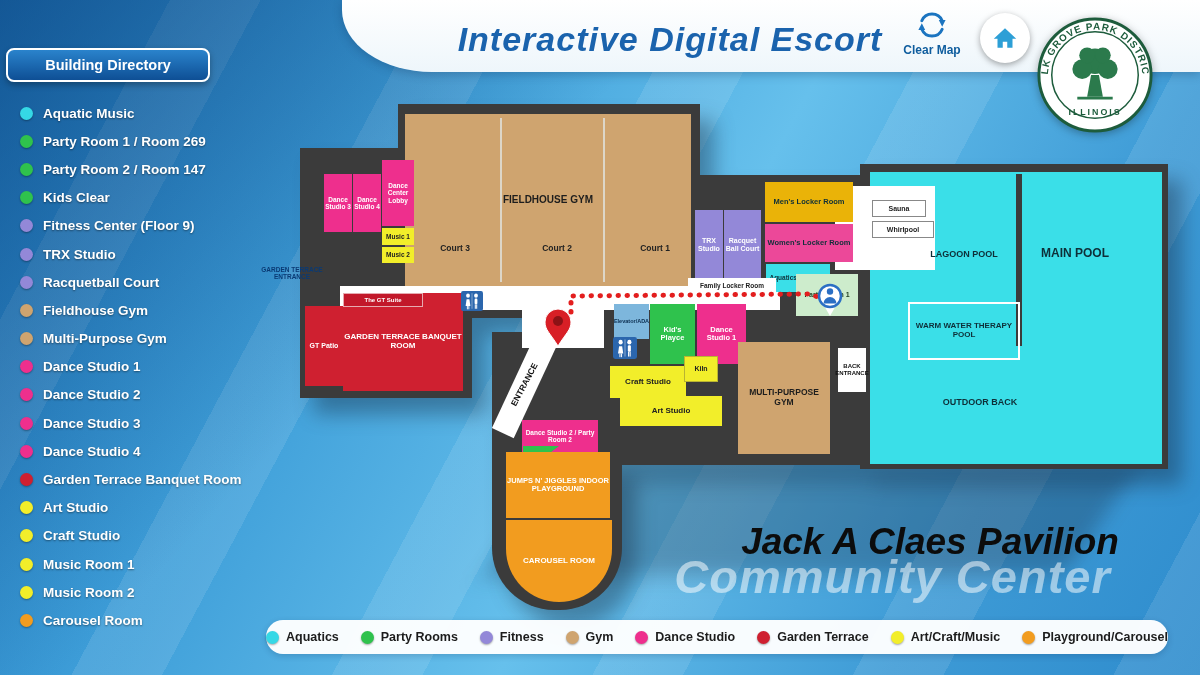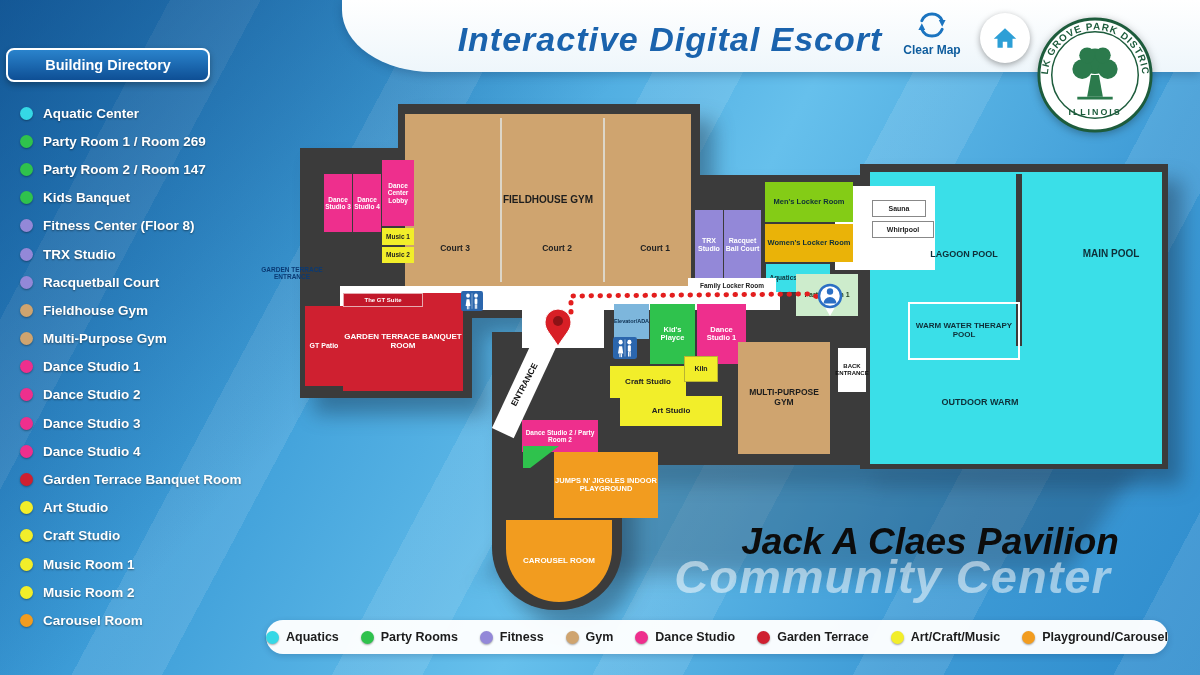--- a/index.html
+++ b/index.html
@@ -94,37 +94,37 @@
         <path d="M42 82 h36 v3 h-36 z"></path>
     </g>
   </svg>
 </div>
 
 <div class="sidebar">
   <div class="dir-header">Building Directory</div>
   <div class="dir-list">
       <div class="dir-item">
         <span class="dot" style="background: rgb(53, 216, 230);"></span>
-        <span class="dir-label">Aquatic Center</span>
+        <span class="dir-label">Aquatic Music</span>
       </div>
       <div class="dir-item">
         <span class="dot" style="background: rgb(47, 194, 77);"></span>
         <span class="dir-label">Party Room 1 / Room 269</span>
       </div>
       <div class="dir-item">
         <span class="dot" style="background: rgb(47, 194, 77);"></span>
         <span class="dir-label">Party Room 2 / Room 147</span>
       </div>
       <div class="dir-item">
         <span class="dot" style="background: rgb(47, 194, 77);"></span>
-        <span class="dir-label">Kids Banquet</span>
+        <span class="dir-label">Kids Clear</span>
       </div>
       <div class="dir-item">
         <span class="dot" style="background: rgb(147, 136, 216);"></span>
-        <span class="dir-label">Fitness Center (Floor 8)</span>
+        <span class="dir-label">Fitness Center (Floor 9)</span>
       </div>
       <div class="dir-item">
         <span class="dot" style="background: rgb(147, 136, 216);"></span>
         <span class="dir-label">TRX Studio</span>
       </div>
       <div class="dir-item">
         <span class="dot" style="background: rgb(147, 136, 216);"></span>
         <span class="dir-label">Racquetball Court</span>
       </div>
       <div class="dir-item">
@@ -199,28 +199,28 @@
       <div class="room" style="left: 575px; top: 96px; width: 100px; height: 84px; background: rgb(255, 255, 255);"></div>
       <div class="room" style="left: 612px; top: 110px; width: 54px; height: 17px; background: rgb(255, 255, 255); font-size: 7px; color: rgb(34, 34, 34); border: 1px solid rgb(136, 136, 136);">
         <span>Sauna</span>
       </div>
       <div class="room" style="left: 612px; top: 131px; width: 62px; height: 17px; background: rgb(255, 255, 255); font-size: 7px; color: rgb(34, 34, 34); border: 1px solid rgb(136, 136, 136);">
         <span>Whirlpool</span>
       </div>
       <div class="room" style="left: 652px; top: 156px; width: 104px; height: 16px; font-size: 9px; color: rgb(14, 47, 56); font-weight: 700; justify-content: center;">
         <span>LAGOON POOL</span>
       </div>
-      <div class="room" style="left: 792px; top: 156px; width: 118px; height: 16px; font-size: 10px; color: rgb(14, 47, 56); font-weight: 700;">
+      <div class="room" style="left: 756px; top: 156px; width: 118px; height: 16px; font-size: 12px; color: rgb(14, 47, 56); font-weight: 700;">
         <span>MAIN POOL</span>
       </div>
       <div class="room" style="left: 648px; top: 212px; width: 112px; height: 58px; font-size: 8px; color: rgb(14, 47, 56); font-weight: 700; border: 2px solid rgb(255, 255, 255);">
         <span>WARM WATER THERAPY POOL</span>
       </div>
       <div class="room" style="left: 660px; top: 304px; width: 120px; height: 16px; font-size: 9px; color: rgb(14, 47, 56); font-weight: 700;">
-        <span>OUTDOOR WARM</span>
+        <span>OUTDOOR BACK</span>
       </div>
       <div class="room" style="left: 145px; top: 24px; width: 286px; height: 172px; background: rgb(207, 164, 111); font-size: 10px; color: rgb(29, 29, 29); font-weight: 700;">
         <span>FIELDHOUSE GYM</span>
       </div>
       <div class="room" style="left: 240px; top: 28px; width: 2px; height: 164px; background: rgb(221, 214, 200);"></div>
       <div class="room" style="left: 343px; top: 28px; width: 2px; height: 164px; background: rgb(221, 214, 200);"></div>
       <div class="room" style="left: 160px; top: 152px; width: 70px; height: 14px; font-size: 8.5px; color: rgb(34, 34, 34);">
         <span>Court 3</span>
       </div>
       <div class="room" style="left: 262px; top: 152px; width: 70px; height: 14px; font-size: 8.5px; color: rgb(34, 34, 34);">
@@ -252,24 +252,24 @@
       </div>
       <div class="room" style="left: 45px; top: 216px; width: 38px; height: 80px; background: rgb(207, 32, 48); font-size: 7px;">
         <span>GT Patio</span>
       </div>
       <div class="room" style="left: 435px; top: 120px; width: 28px; height: 70px; background: rgb(147, 136, 216); font-size: 7px;">
         <span>TRX Studio</span>
       </div>
       <div class="room" style="left: 464px; top: 120px; width: 37px; height: 70px; background: rgb(147, 136, 216); font-size: 7px;">
         <span>Racquet Ball Court</span>
       </div>
-      <div class="room" style="left: 505px; top: 92px; width: 88px; height: 40px; background: #84cc16; font-size: 7.5px; color: rgb(14, 47, 56); font-weight: 700;">
+      <div class="room" style="left: 505px; top: 92px; width: 88px; height: 40px; background: #eab308; font-size: 7.5px; color: rgb(14, 47, 56); font-weight: 700;">
         <span>Men's Locker Room</span>
       </div>
-      <div class="room" style="left: 505px; top: 134px; width: 88px; height: 38px; background: #eab308; font-size: 7.5px; color: rgb(14, 47, 56); font-weight: 700;">
+      <div class="room" style="left: 505px; top: 134px; width: 88px; height: 38px; background: #ec4899; font-size: 7.5px; color: rgb(14, 47, 56); font-weight: 700;">
         <span>Women's Locker Room</span>
       </div>
       <div class="room" style="left: 506px; top: 174px; width: 64px; height: 28px; background: rgb(58, 223, 232); font-size: 6.5px; color: rgb(14, 47, 56); font-weight: 700;">
         <span>Aquatics Entrance</span>
       </div>
       <div class="room" style="left: 428px; top: 188px; width: 88px; height: 16px; background: rgb(255, 255, 255); font-size: 6.5px; color: rgb(34, 34, 34);">
         <span>Family Locker Room</span>
       </div>
       <div class="room" style="left: 536px; top: 184px; width: 62px; height: 42px; background: rgb(205, 236, 204); font-size: 7px; color: rgb(29, 59, 31); font-weight: 700;">
         <span>Party Room 1</span>
@@ -295,21 +295,21 @@
       <div class="room" style="left: 360px; top: 306px; width: 102px; height: 30px; background: rgb(242, 238, 42); font-size: 8px; color: rgb(34, 34, 34); font-weight: 700;">
         <span>Art Studio</span>
       </div>
       <div class="room" style="left: 578px; top: 258px; width: 28px; height: 44px; background: rgb(255, 255, 255); font-size: 6px; color: rgb(17, 17, 17); font-weight: 700;">
         <span>BACK ENTRANCE</span>
       </div>
       <div class="room" style="left: 262px; top: 330px; width: 76px; height: 32px; background: rgb(238, 47, 141); font-size: 6.5px;">
         <span>Dance Studio 2 / Party Room 2</span>
       </div>
       <div class="room" style="left: 263px; top: 356px; width: 36px; height: 22px; background: rgb(47, 194, 77); clip-path: polygon(0px 0px, 100% 0px, 20% 100%, 0px 100%);"></div>
-      <div class="room" style="left: 246px; top: 362px; width: 104px; height: 66px; background: rgb(242, 156, 31); font-size: 7.5px; font-weight: 700; margin-left: 48px;">
+      <div class="room" style="left: 246px; top: 362px; width: 104px; height: 66px; background: rgb(242, 156, 31); font-size: 7.5px; font-weight: 700;">
         <span>JUMPS N' JIGGLES INDOOR PLAYGROUND</span>
       </div>
       <div class="room" style="left: 246px; top: 430px; width: 106px; height: 82px; background: rgb(242, 156, 31); font-size: 8px; font-weight: 700; border-radius: 0px 0px 56px 56px;">
         <span>CAROUSEL ROOM</span>
       </div>
       <div class="room" style="left: 200px; top: 200px; width: 24px; height: 22px;">
         <svg viewBox="0 0 22 18" width="100%" height="100%" preserveAspectRatio="none">
           <rect width="22" height="18" rx="2" fill="#2b66ad"></rect>
           <rect x="10.7" y="2" width="0.6" height="14" fill="#fff" opacity=".7"></rect>
           <circle cx="7" cy="4.2" r="1.9" fill="#fff"></circle>

